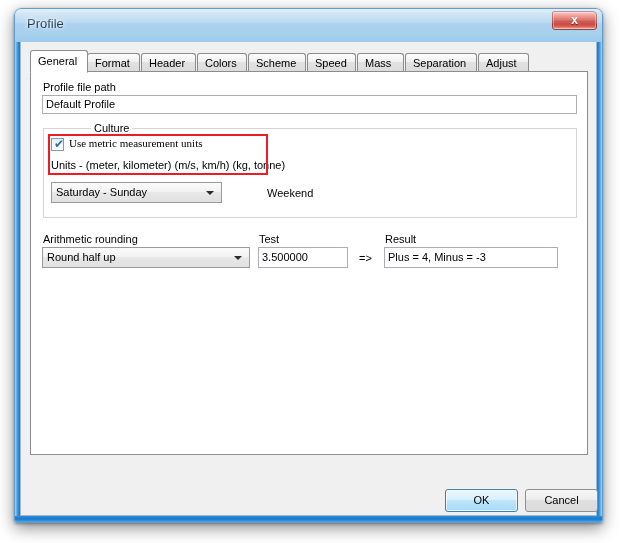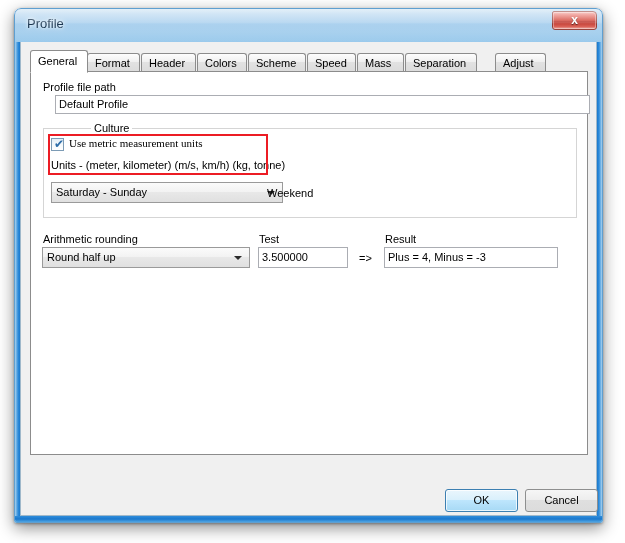--- a/index.html
+++ b/index.html
@@ -340,43 +340,43 @@
 
         <div id="tabstrip">
           <div class="tab selected" style="left:0px;width:58px;">General</div>
           <div class="tab" style="left:57px;width:53px;">Format</div>
           <div class="tab" style="left:111px;width:55px;">Header</div>
           <div class="tab" style="left:167px;width:50px;">Colors</div>
           <div class="tab" style="left:218px;width:58px;">Scheme</div>
           <div class="tab" style="left:277px;width:49px;">Speed</div>
           <div class="tab" style="left:327px;width:47px;">Mass</div>
           <div class="tab" style="left:375px;width:72px;">Separation</div>
-          <div class="tab" style="left:448px;width:51px;margin-left:17px;">Adjust</div>
+          <div class="tab" style="left:448px;width:51px;">Adjust</div>
         </div>
 
         <div id="tabpage">
 
           <div class="lbl" style="left:12px;top:9px;">Profile file path</div>
-          <div class="textbox" style="left:11px;top:23px;width:535px;height:19px;line-height:17px;margin-left:13px;">Default Profile</div>
+          <div class="textbox" style="left:11px;top:23px;width:535px;height:19px;line-height:17px;">Default Profile</div>
 
           <div class="groupbox" style="left:12px;top:56px;width:534px;height:90px;"></div>
           <div class="groupbox-title" style="left:18px;top:50px;">Culture</div>
 
           <div class="checkbox-row" style="left:20px;top:65px;width:220px;height:16px;">
             <div class="checkbox-box">
               <div class="checkbox-check">✔</div>
             </div>
             <div class="checkbox-label">Use metric measurement units</div>
           </div>
 
           <div class="lbl" style="left:20px;top:87px;">Units - (meter, kilometer) (m/s, km/h) (kg, tonne)</div>
 
           <div id="red-highlight" style="left:17px;top:62px;width:220px;height:41px;"></div>
 
-          <div class="combobox" style="left:20px;top:110px;width:232px;padding-left:33px;">
+          <div class="combobox" style="left:20px;top:110px;width:171px;padding-left:33px;">
             <div class="combobox-text">Saturday - Sunday</div>
             <div class="combobox-arrow"></div>
           </div>
           <div class="lbl" style="left:236px;top:115px;">Weekend</div>
 
           <div class="lbl" style="left:12px;top:161px;">Arithmetic rounding</div>
           <div class="combobox" style="left:11px;top:175px;width:208px;">
             <div class="combobox-text">Round half up</div>
             <div class="combobox-arrow"></div>
           </div>

